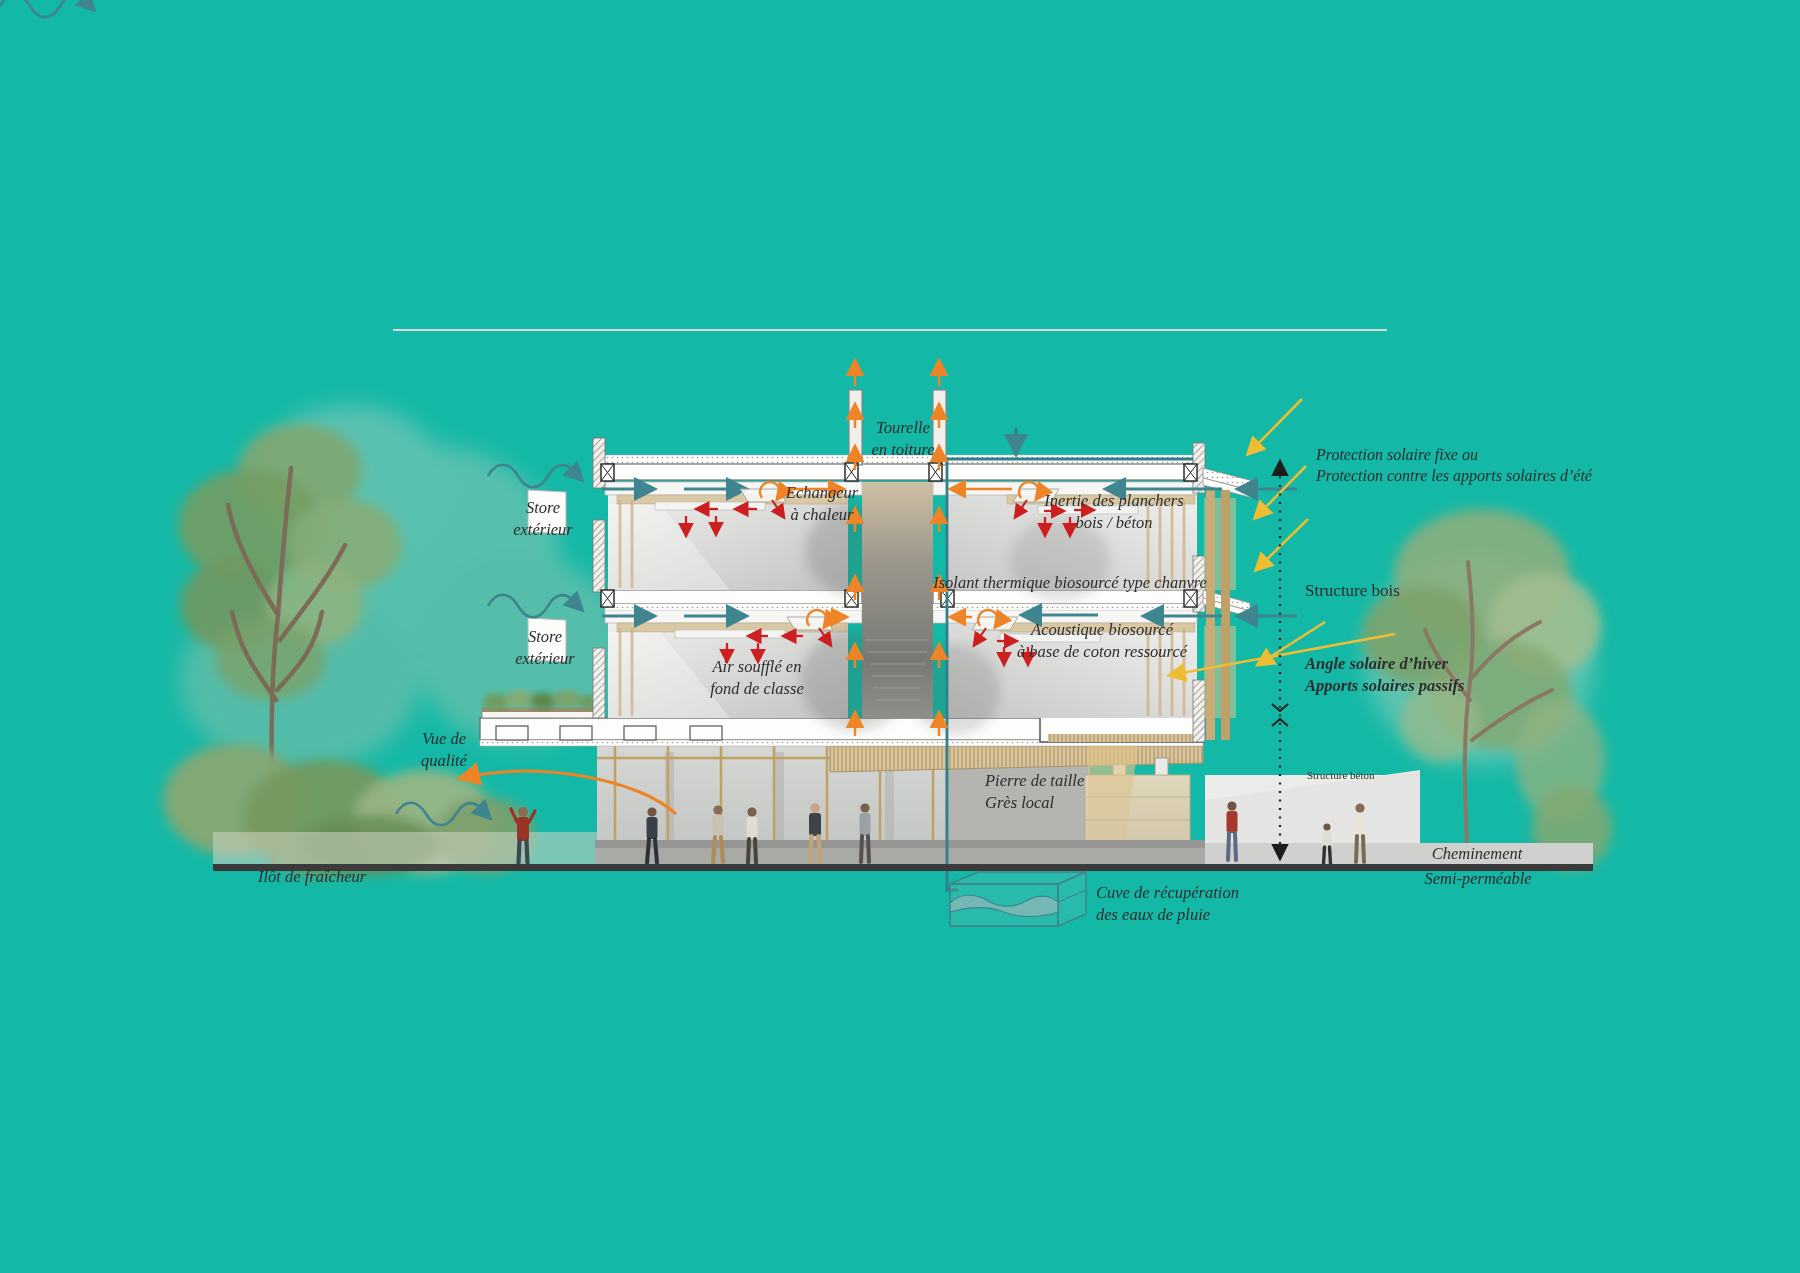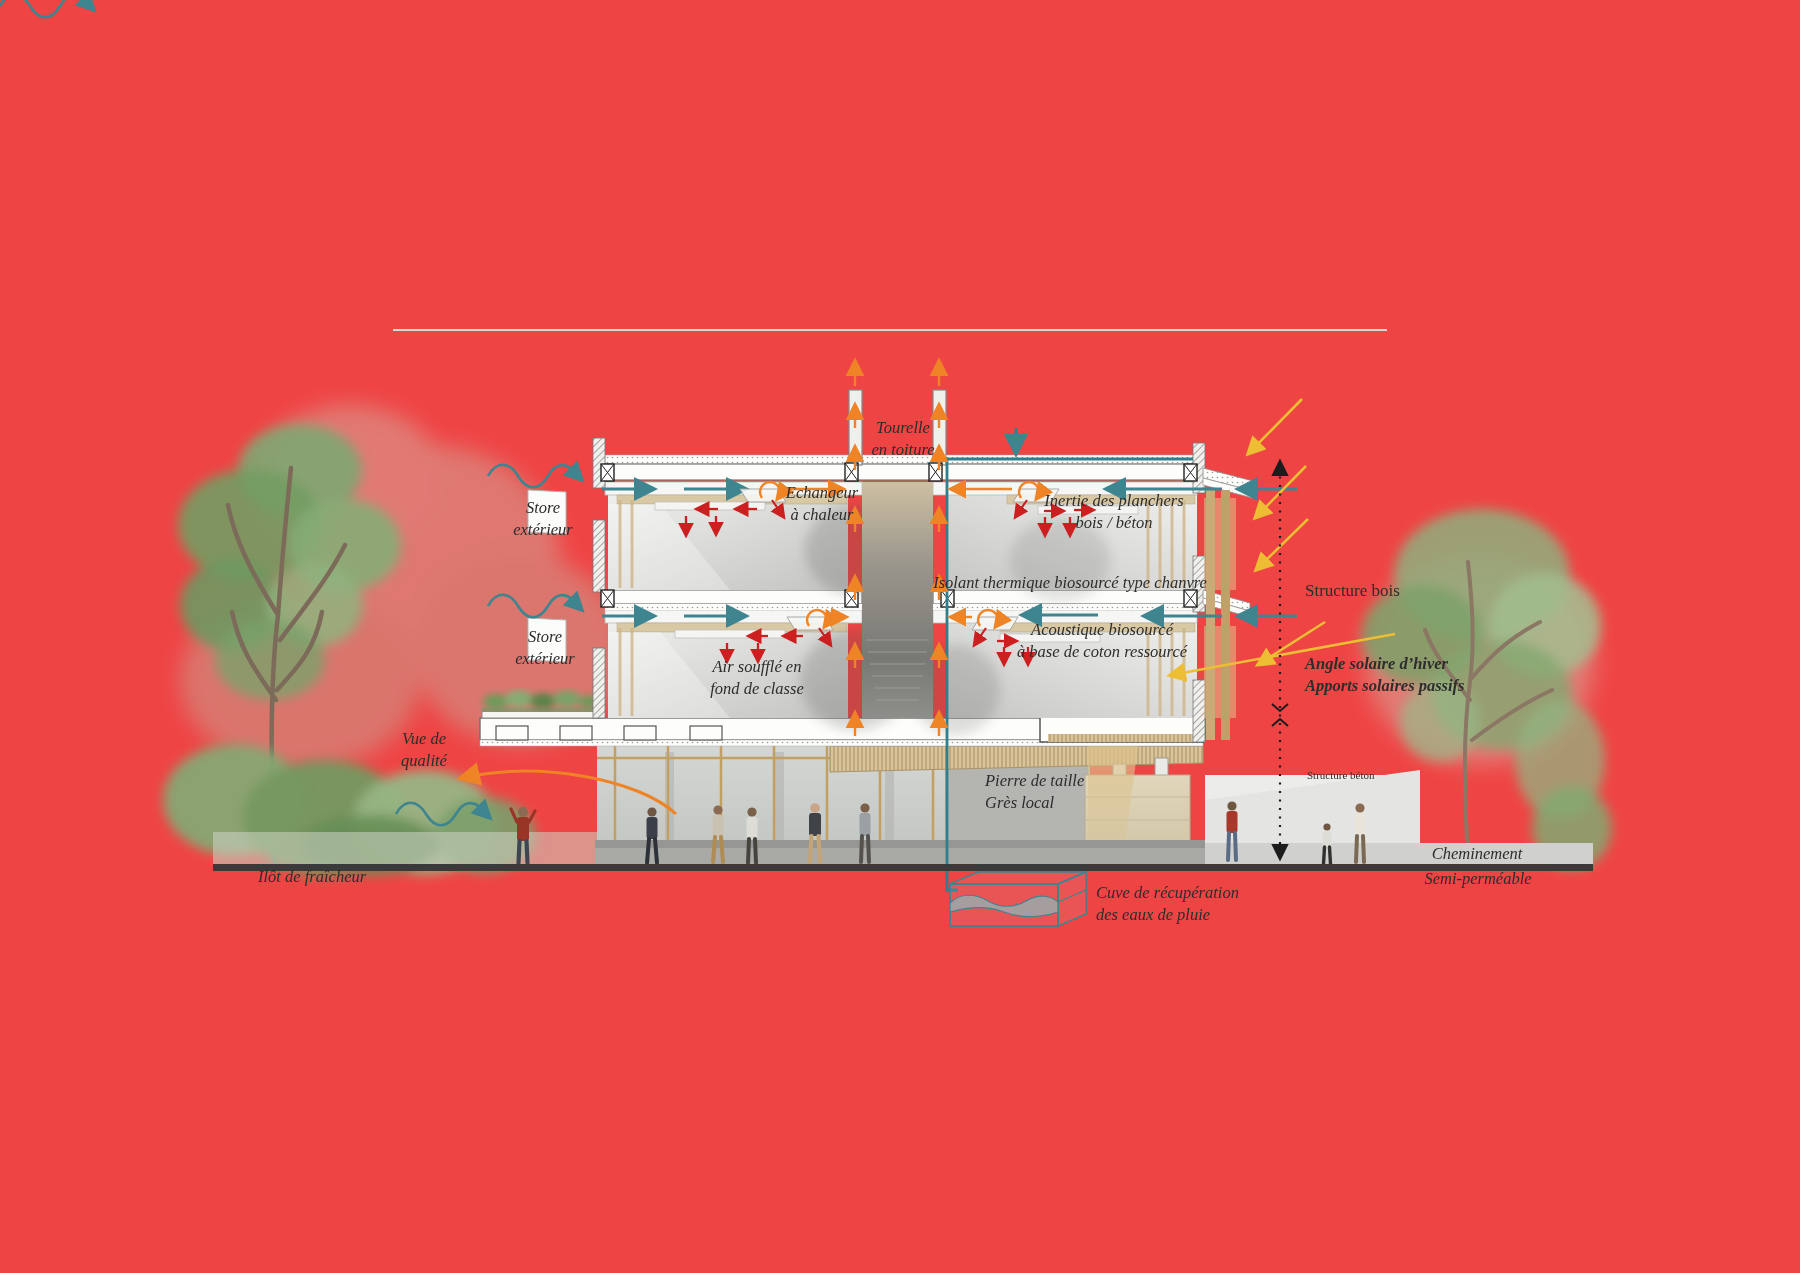--- a/index.html
+++ b/index.html
@@ -1,16 +1,16 @@
 <!DOCTYPE html>
 <html><head>
 <meta charset="utf-8">
 <style>
   html,body{margin:0;padding:0;background:#ffffff;}
-  #canvas{position:relative;width:1800px;height:1273px;background:#ef4444;overflow:hidden;
+  #canvas{position:relative;width:1800px;height:1273px;background:#14b8a6;overflow:hidden;
           font-family:"Liberation Serif", serif;}
   .label{position:absolute;font-style:italic;font-size:16.5px;line-height:1.32;color:#2d2d2d;
          white-space:pre-line;z-index:30;}
   .label.upright{font-style:normal;}
   .ctr{transform:translateX(-50%);text-align:center;}
   .divider{position:absolute;left:393px;top:329px;width:994px;height:2px;background:#d8d8d8;}
   svg{position:absolute;left:0;top:0;z-index:10;}
 </style>
 </head>
 <body>
@@ -483,27 +483,29 @@
 extérieur</div>
 <div class="label ctr" style="left:822px;top:482px;text-align:center;">Echangeur
 à chaleur</div>
 <div class="label ctr" style="left:1114px;top:490px;">Inertie des planchers
 bois / béton</div>
 <div class="label ctr" style="left:1070px;top:572px;">Isolant thermique biosourcé type chanvre</div>
 <div class="label ctr" style="left:1102px;top:619px;">Acoustique biosourcé
 à base de coton ressourcé</div>
 <div class="label ctr" style="left:757px;top:656px;">Air soufflé en
 fond de classe</div>
-<div class="label ctr" style="left:424px;top:728px;">Vue de
+<div class="label ctr" style="left:444px;top:728px;">Vue de
 qualité</div>
 <div class="label" style="left:258px;top:866px;">Ilôt de fraîcheur</div>
 <div class="label" style="left:985px;top:770px;">Pierre de taille
 Grès local</div>
 <div class="label" style="left:1096px;top:882px;">Cuve de récupération
 des eaux de pluie</div>
+<div class="label" style="left:1316px;top:444px;font-size:16px;">Protection solaire fixe ou
+Protection contre les apports solaires d’été</div>
 <div class="label upright" style="left:1305px;top:580px;font-size:17px;">Structure bois</div>
 <div class="label" style="left:1305px;top:653px;font-weight:bold;">Angle solaire d’hiver
 Apports solaires passifs</div>
 <div class="label upright" style="left:1307px;top:768px;font-size:11px;">Structure béton</div>
 <div class="label ctr" style="left:1477px;top:843px;">Cheminement</div>
 <div class="label ctr" style="left:1478px;top:868px;">Semi-perméable</div>
 
 </div>
 
 </body></html>

